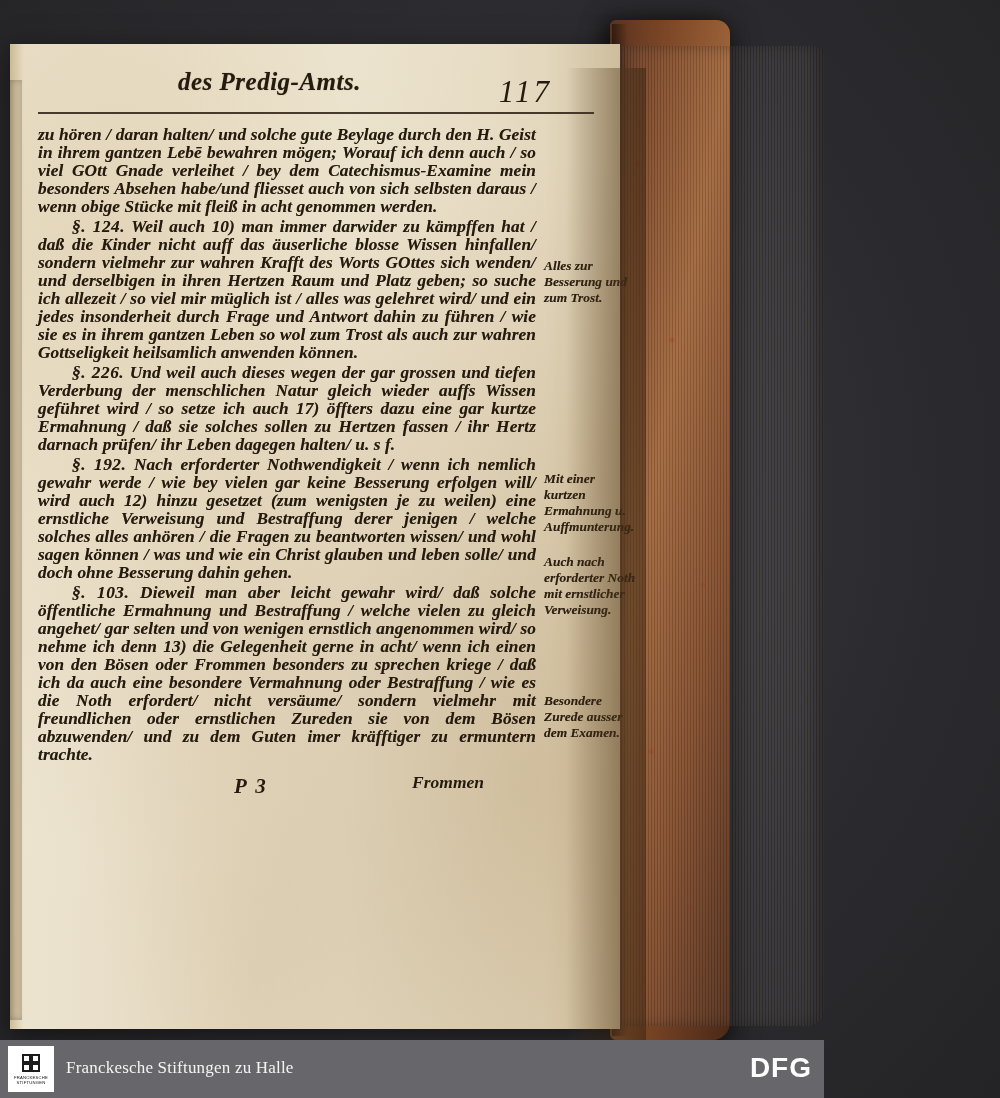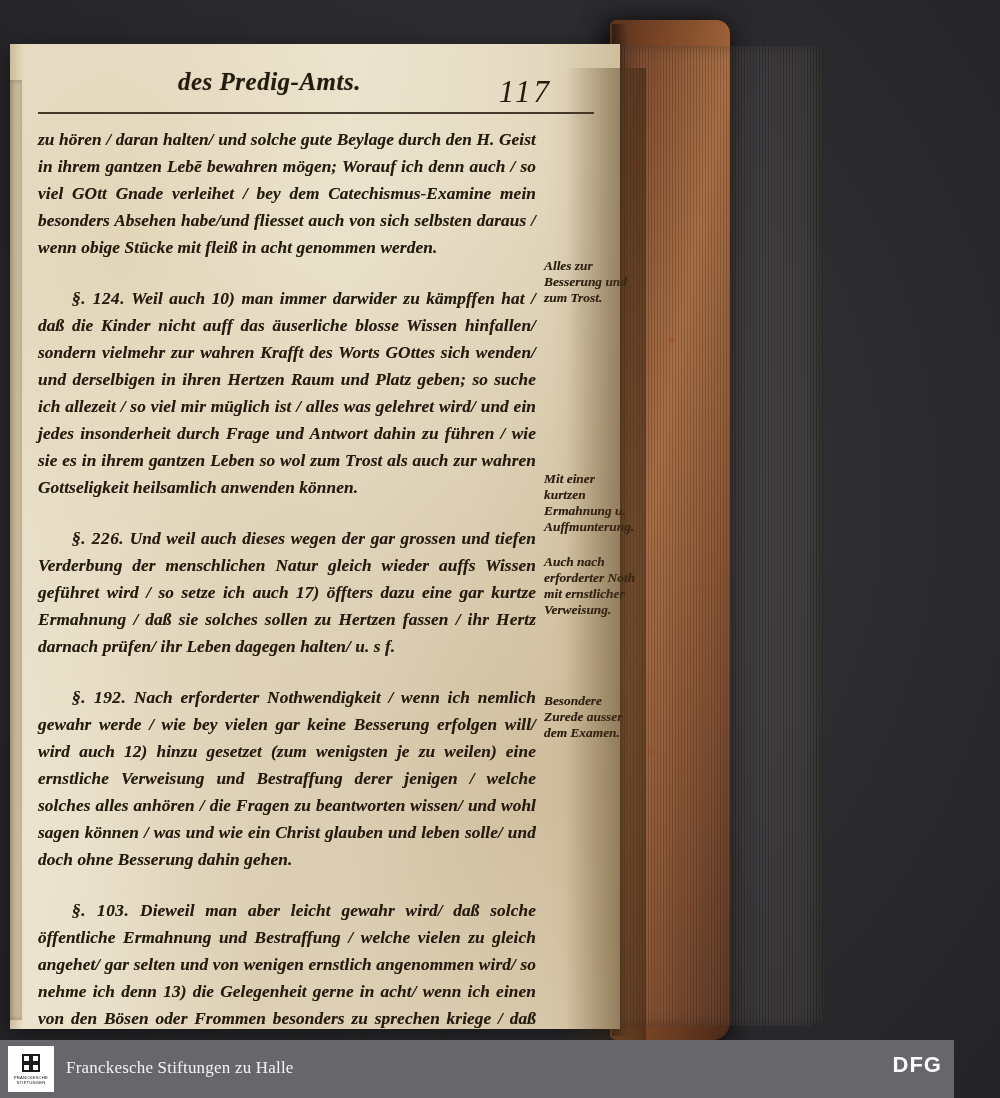--- a/index.html
+++ b/index.html
@@ -187,29 +187,29 @@
     width: 556px;
   }
 
   
   .col-main {
     width: 498px;
   }
   p.blk {
     margin: 0 0 2px 0;
     font-size: 17.3px;
-    line-height: 27px;
+    line-height: 18px;
     text-align: justify;
     color: #241a0e;
     font-weight: 700;
     letter-spacing: .1px;
     text-shadow: 0 0 .6px rgba(50,35,18,.5);
   }
   p.blk.indent { text-indent: 34px; }
-  p.blk.gap { margin-top: 24px; }
+  p.blk.gap { margin-top: 2px; }
 
   .secno { letter-spacing: .5px; }
 
   
   .margin-notes {
     position: absolute;
     left: 506px;
     top: 0;
     width: 96px;
   }
@@ -256,21 +256,21 @@
     height: 985px;
     background: linear-gradient(90deg, rgba(90,65,35,0) 0%, rgba(80,55,28,.45) 70%, rgba(55,35,16,.55) 100%);
     pointer-events: none;
   }
 
   
   .bottombar {
     position: absolute;
     left: 0;
     bottom: 0;
-    width: 954px;
+    width: 824px;
     height: 58px;
     background: #67676b;
     color: #f2f2f2;
   }
   .bb-logo {
     position: absolute;
     left: 8px;
     top: 6px;
     width: 46px;
     height: 46px;
@@ -306,21 +306,21 @@
     font-size: 17px;
     color: #f4f4f4;
     letter-spacing: .2px;
   }
   .bb-dfg {
     position: absolute;
     right: 12px;
     top: 12px;
     font-family: "Liberation Sans", sans-serif;
     font-weight: 700;
-    font-size: 22px;
+    font-size: 28px;
     letter-spacing: 1px;
     color: #fdfdfd;
   }
 </style>
 </head>
 <body>
 
 <div id="viewer">
   <div class="backdrop"></div>
 
@@ -364,21 +364,21 @@
               <span>Nach erforderter Nothwendigkeit / wenn ich nemlich gewahr werde / wie bey vielen gar keine Besserung erfolgen will/ wird auch 12) hinzu gesetzet (zum wenigsten je zu weilen) eine ernstliche Verweisung und Bestraffung derer jenigen / welche solches alles anhören / die Fragen zu beantworten wissen/ und wohl sagen können / was und wie ein Christ glauben und leben solle/ und doch ohne Besserung dahin gehen.</span>
             </p>
 
             <p class="blk indent gap">
               <span class="secno">§. 103.</span>
               <span>Dieweil man aber leicht gewahr wird/ daß solche öffentliche Ermahnung und Bestraffung / welche vielen zu gleich angehet/ gar selten und von wenigen ernstlich angenommen wird/ so nehme ich denn 13) die Gelegenheit gerne in acht/ wenn ich einen von den Bösen oder Frommen besonders zu sprechen kriege / daß ich da auch eine besondere Vermahnung oder Bestraffung / wie es die Noth erfordert/ nicht versäume/ sondern vielmehr mit freundlichen oder ernstlichen Zureden sie von dem Bösen abzuwenden/ und zu dem Guten imer kräfftiger zu ermuntern trachte.</span>
             </p>
 
             <div class="footline">
               <div class="signature">P 3</div>
-              <div class="catchword">Hertzen</div>
+              <div class="catchword">Frommen</div>
             </div>
           </div>
 
           <div class="margin-notes">
             <div class="mnote" style="top:132px;">Alles zur Besserung und zum Trost.</div>
             <div class="mnote" style="top:345px;">Mit einer kurtzen Ermahnung u. Auffmunterung.</div>
             <div class="mnote" style="top:428px;">Auch nach erforderter Noth mit ernstlicher Verweisung.</div>
             <div class="mnote" style="top:567px;">Besondere Zurede ausser dem Examen.</div>
           </div>
         </div>

